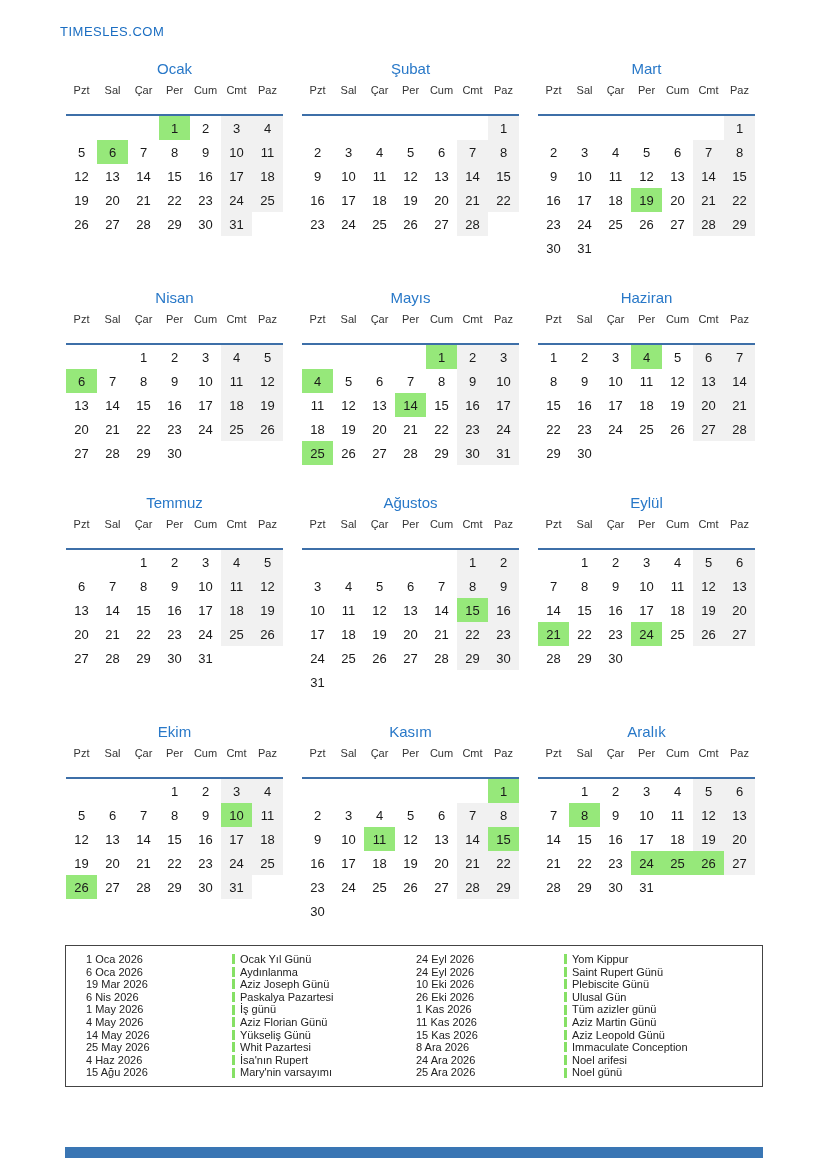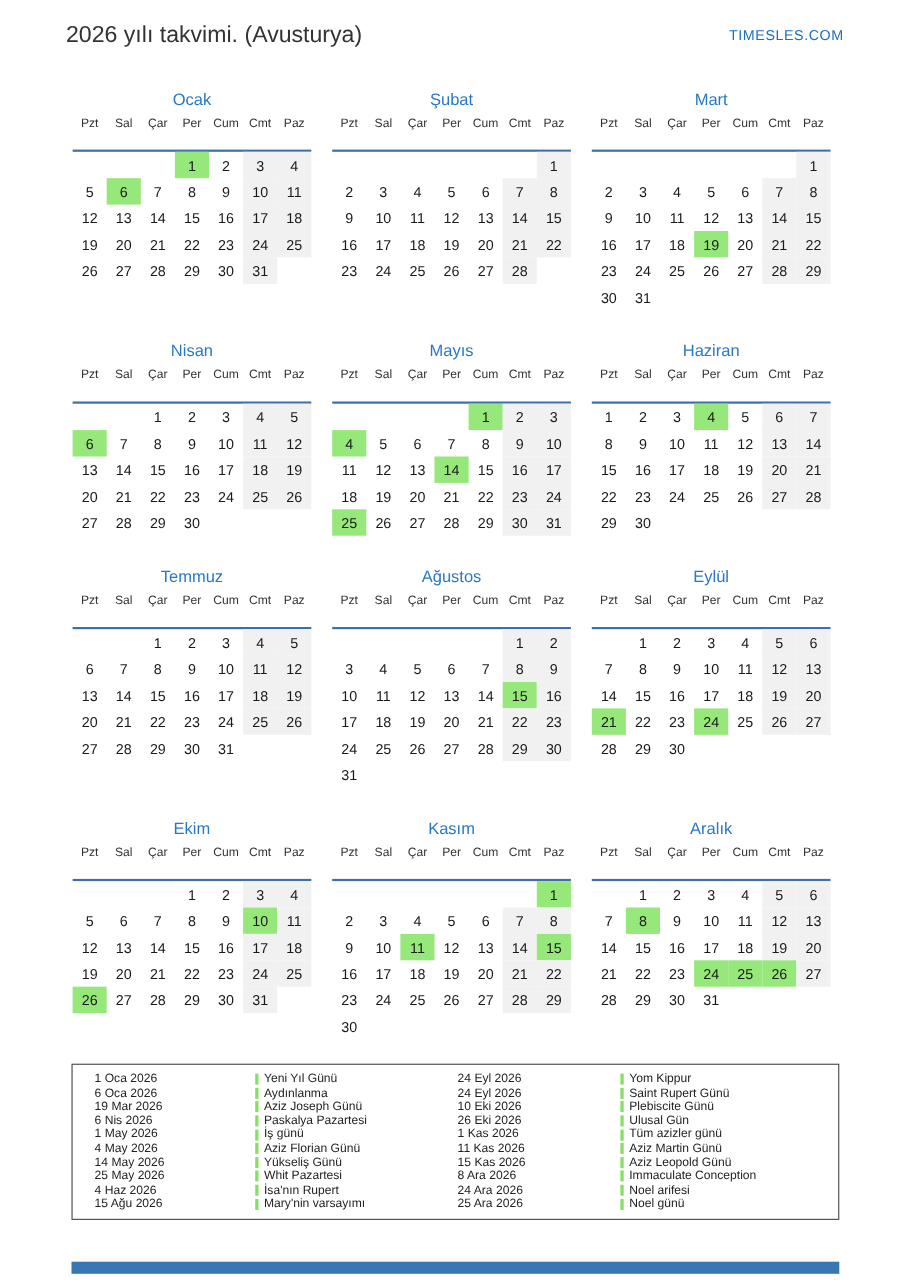--- a/index.html
+++ b/index.html
@@ -7,21 +7,21 @@
   body {
     width:827px; height:1169px; position:relative; overflow:hidden;
     font-family:"Liberation Sans", sans-serif; color:#222;
   }
   .topbar { display:flex; justify-content:space-between; align-items:flex-start;
     padding:20px 60px 0 60px; }
   .page-title { font-size:21px; color:#333; font-weight:normal; }
   .site-link { font-size:13px; font-weight:normal; letter-spacing:.5px;
     color:var(--link-blue,#1b6ec2); text-decoration:none; margin-top:4px; }
   .months-grid {
-    margin:38px 0 0 66px; width:689px;
+    margin:21px 0 0 66px; width:689px;
     display:grid; grid-template-columns:repeat(3,217px); column-gap:19px; row-gap:29px;
     align-items:start;
   }
   .month { width:217px; }
   .mtitle { text-align:center; font-size:15px; color:var(--accent-blue,#2878c8);
     margin-bottom:7px; cursor:pointer; }
   .wrow { display:grid; grid-template-columns:repeat(7,31px);
     border-bottom:2px solid var(--header-line-blue,#3d6fa8); padding-bottom:18px; }
   .wcell { text-align:center; font-size:11px; color:#333; }
   .dgrid { display:grid; grid-template-columns:repeat(7,31px); grid-auto-rows:24px; }
@@ -40,21 +40,20 @@
   .hname { display:flex; align-items:center; }
   .hbar { display:inline-block; width:3px; height:10px; margin-right:5px;
     background:var(--holiday-marker-green,#86e065); }
   .footer-bar { position:absolute; left:65px; top:1147px; width:698px; height:11px;
     background:var(--footer-bar-blue,#3a76b4); }
 </style>
 </head>
 <body>
 
 <div class="topbar">
-  <h1 class="page-title">2026 yılı takvimi. (Avusturya)</h1>
   <a class="site-link">TIMESLES.COM</a>
 </div>
 
 <div class="months-grid">
     <div class="month">
       <div class="mtitle">Ocak</div>
       <div class="wrow">
         <div class="wcell">Pzt</div>
         <div class="wcell">Sal</div>
         <div class="wcell">Çar</div>
@@ -624,21 +623,21 @@
         <div class="dcell">31</div>
       </div>
     </div>
   </div>
 
 <div class="holiday-box">
   <div class="holiday-grid">
       <div class="hdate">1 Oca 2026</div>
       <div class="hname">
         <span class="hbar"></span>
-        <span>Yeni Yıl Günü</span>
+        <span>Ocak Yıl Günü</span>
       </div>
       <div class="hdate">24 Eyl 2026</div>
       <div class="hname">
         <span class="hbar"></span>
         <span>Yom Kippur</span>
       </div>
       <div class="hdate">6 Oca 2026</div>
       <div class="hname">
         <span class="hbar"></span>
         <span>Aydınlanma</span>

